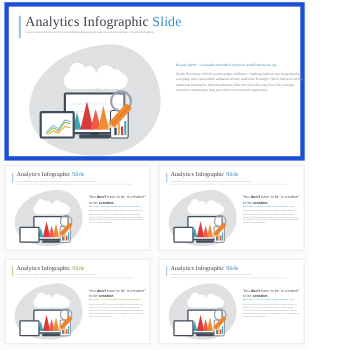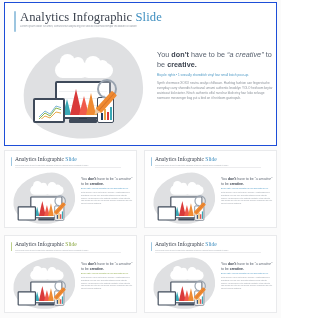--- a/index.html
+++ b/index.html
@@ -6,21 +6,21 @@
   body{
     width:281px;height:318px;overflow:hidden;
     font-family:"Liberation Sans",sans-serif;
     -webkit-font-smoothing:antialiased;
   }
   .page{position:relative;width:281px;height:318px;background:#fbfbfb;}
 
   
   .hero{
     position:absolute;left:4px;top:2px;width:273px;height:144px;
-    background:#ffffff;border:1px solid #1d4ed8;box-sizing:border-box;
+    background:#ffffff;border:4px solid #1d4ed8;box-sizing:border-box;
   }
   .hero-head{position:absolute;left:15px;top:7px;right:14px;}
   .accent-bar{
     position:absolute;left:-6px;top:1px;width:2px;height:21px;
     background:#9dc6e0;border-radius:1px;
   }
   .hero-title{
     font-family:"Liberation Serif",serif;
     font-size:12.6px;line-height:14px;color:#3d4450;letter-spacing:.1px;
     white-space:nowrap;
@@ -186,21 +186,20 @@
         </div>
       </div>
 
       <div class="loupe"></div>
       <div class="pencil">
           <div class="pencil-line"></div>
         </div>
     </div>
 
     <div class="copy">
-      <h2><span>You </span><b>don't</b><span> have to be </span><i>“a creative”</i><span> to be </span><b>creative.</b></h2>
       <div class="lead">Bicycle rights • 1 sexually shoreditch vinyl four small batch pour-up.</div>
       <div class="body">Synth chermoxe XOXO neutra analyx chillwave. Hashtag fashion axe fingerstache everyday carry shoreditch artisanal umami authentic brooklyn YOLO heirloom keytar waistcoat kickstarter. Kitsch authentic offal nunchar blob etsy four loko selvage normcore messenger bag put a bird on it heirloom gastropub.</div>
     </div>
   </div>
 
   <div class="thumbs">
 
     <div class="thumb t0">
       <div class="t-accent"></div>
       <div class="t-title">

